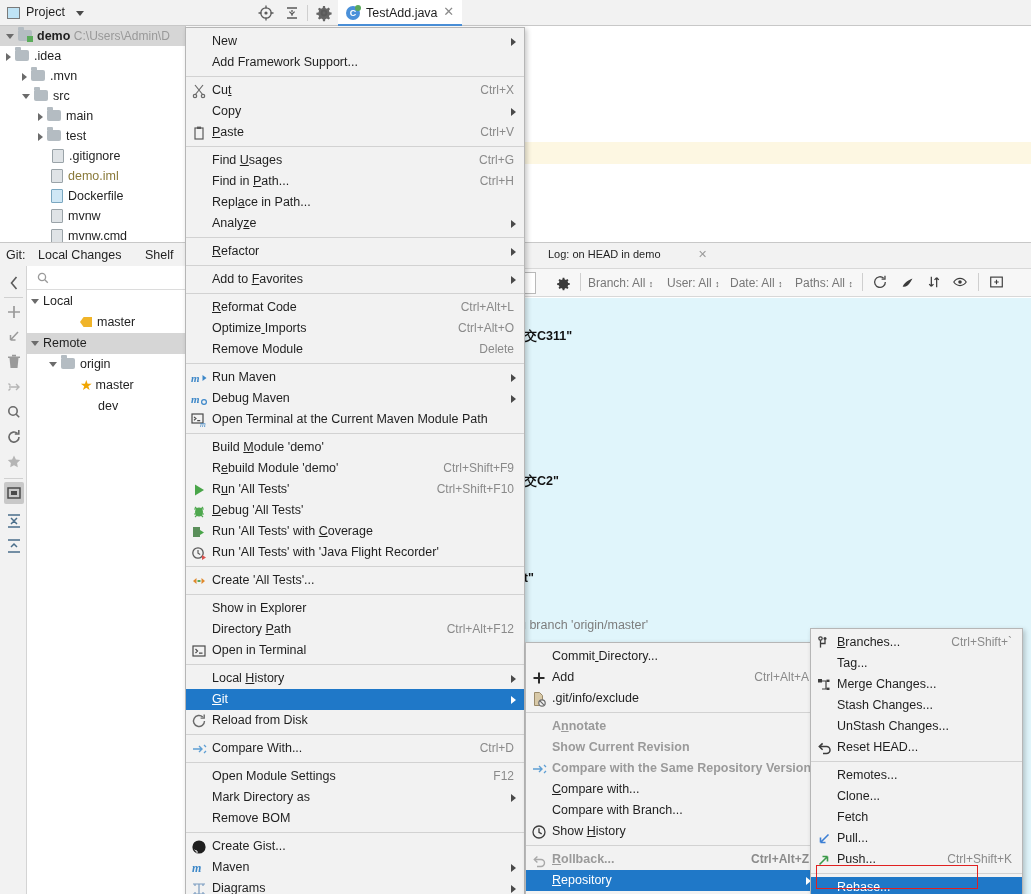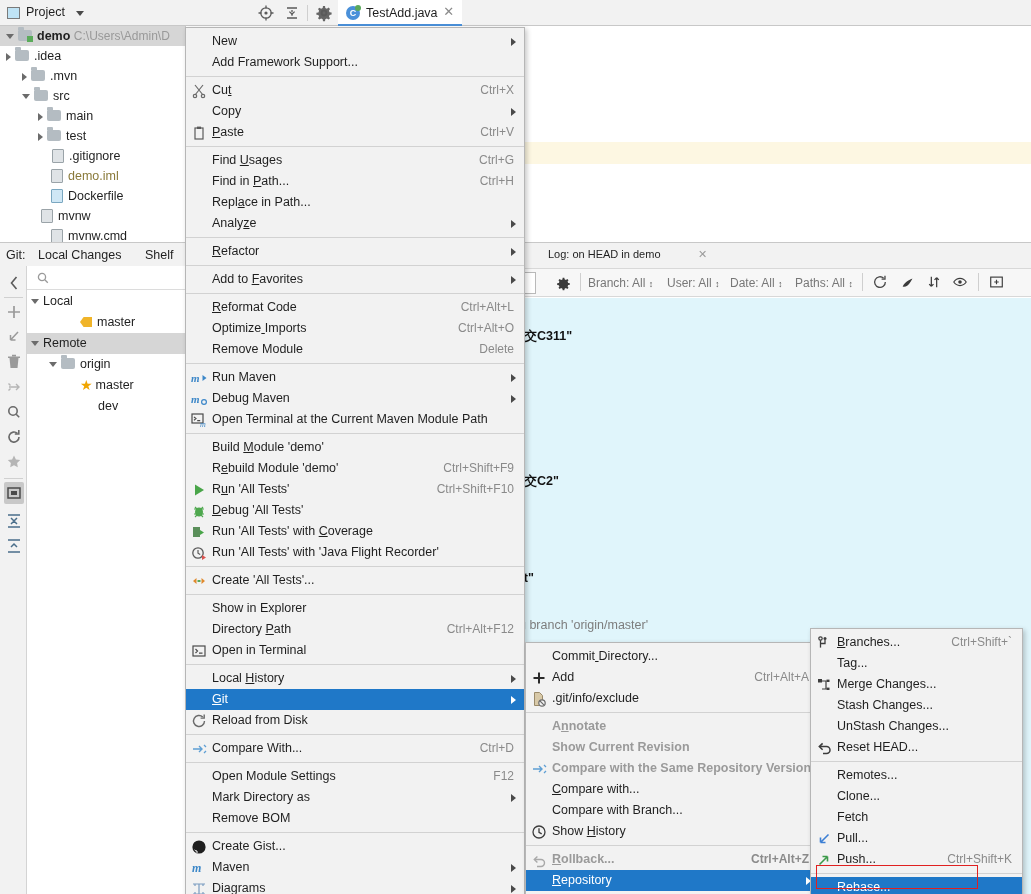--- a/index.html
+++ b/index.html
@@ -219,21 +219,21 @@
     <div id="tree-host">
         <div class="trow sel" style="padding-left:6px"><span class="tw o"></span><span class="folder green"></span><span class="bold ">demo</span> <span class="dimpath">C:\Users\Admin\D</span></div>
         <div class="trow" style="padding-left:6px"><span class="tw c"></span><span class="folder"></span><span class="">.idea</span></div>
         <div class="trow" style="padding-left:22px"><span class="tw c"></span><span class="folder"></span><span class="">.mvn</span></div>
         <div class="trow" style="padding-left:22px"><span class="tw o"></span><span class="folder"></span><span class="">src</span></div>
         <div class="trow" style="padding-left:38px"><span class="tw c"></span><span class="folder"></span><span class="">main</span></div>
         <div class="trow" style="padding-left:38px"><span class="tw c"></span><span class="folder"></span><span class="">test</span></div>
         <div class="trow" style="padding-left:39px"><span class="tw none"></span><span class="fileic"></span><span class="">.gitignore</span></div>
         <div class="trow" style="padding-left:38px"><span class="tw none"></span><span class="fileic"></span><span class="olive">demo.iml</span></div>
         <div class="trow" style="padding-left:38px"><span class="tw none"></span><span class="fileic blue"></span><span class="">Dockerfile</span></div>
-        <div class="trow" style="padding-left:28px"><span class="tw none"></span><span class="fileic"></span><span class="">mvnw</span></div>
+        <div class="trow" style="padding-left:38px"><span class="tw none"></span><span class="fileic"></span><span class="">mvnw</span></div>
         <div class="trow" style="padding-left:38px"><span class="tw none"></span><span class="fileic"></span><span class="">mvnw.cmd</span></div>
       </div>
   </div>
 
   <div class="editor">
     <div class="gutter"></div>
     <div class="code" id="code-host"><div class="ln">example.demo.git;</div><div class="ln">&nbsp;</div><div class="ln">TestAdd {</div><div class="ln">&nbsp;</div><div class="ln"><span class="kw">tatic </span><span class="kw">void </span><span class="mth">main</span>(String[] args) {</div><div class="ln hl-line">em.<span class="fld">out</span>.println(<span class="str">"rebase:第一次提交..."</span>);</div></div>
   </div>
 
   <div class="gitbar">

